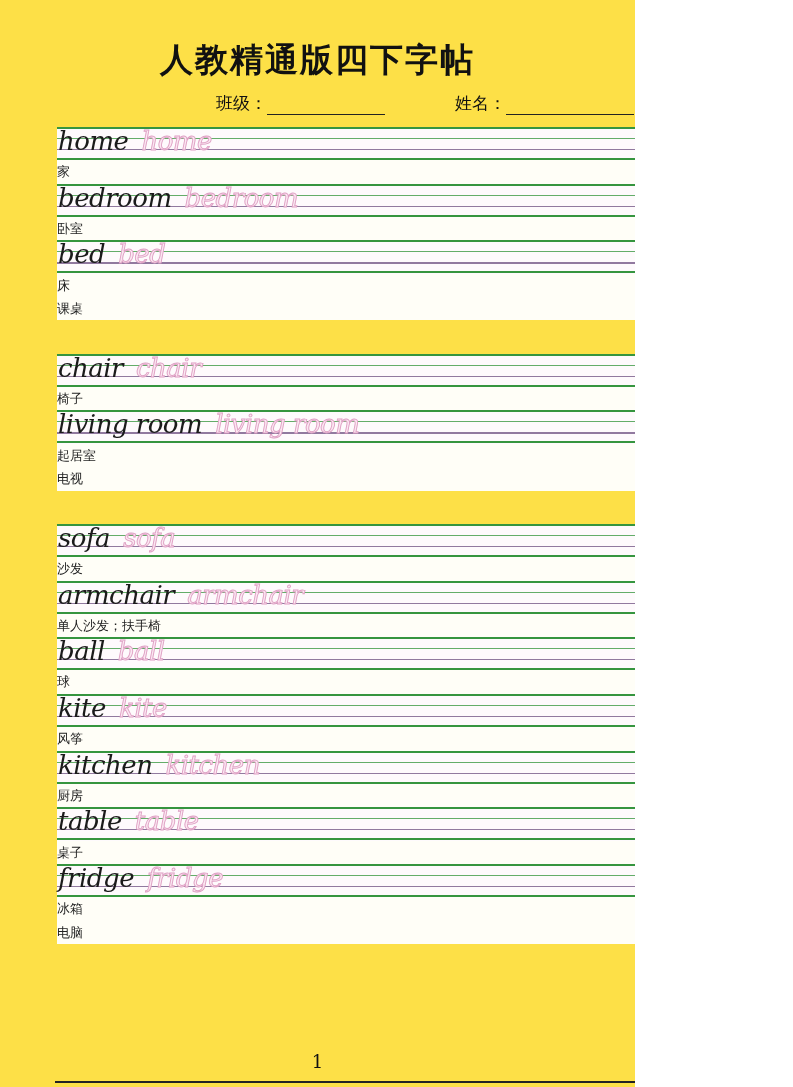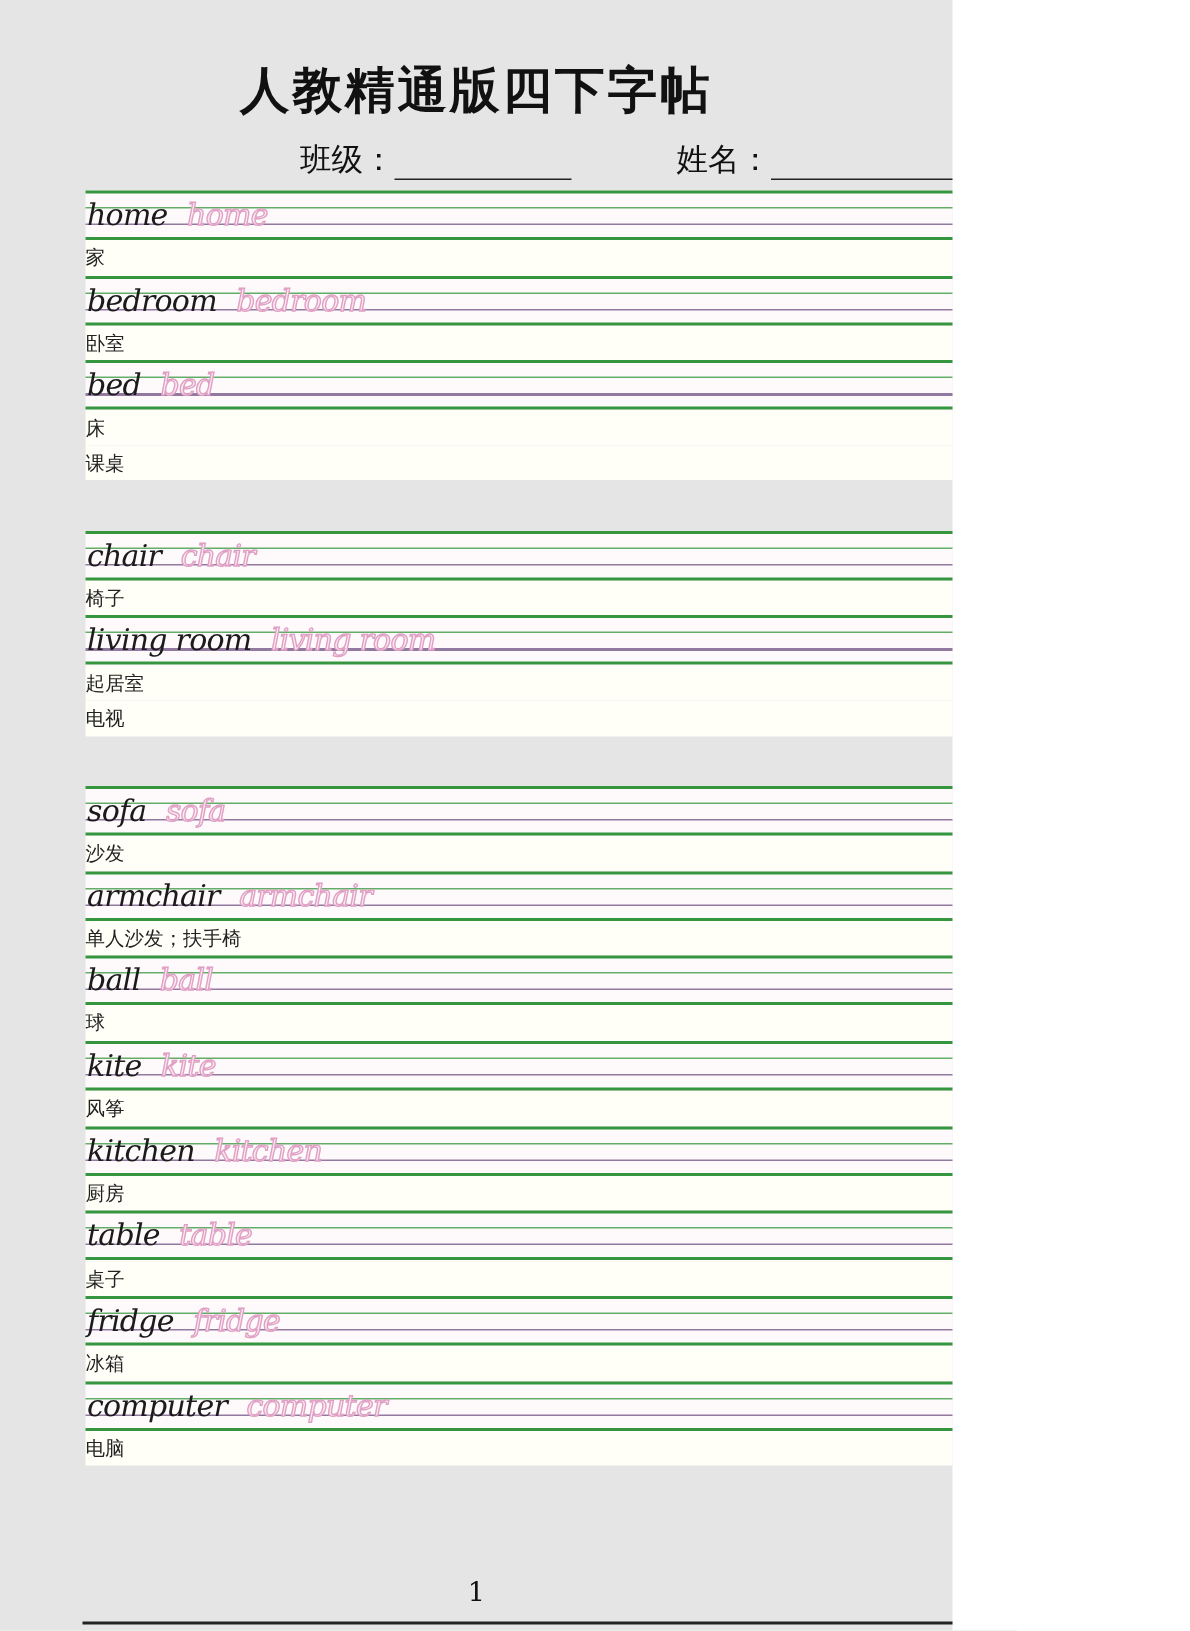--- a/index.html
+++ b/index.html
@@ -1,31 +1,31 @@
 <!DOCTYPE html>
 <html style="--line-green: #36953f; --line-green-light: #64ad69; --line-purple: #91799f; --word-black: #1b1b1b; --trace-pink: #dfa0c4; --watermark-red: #e23a2c;"><head>
 <meta charset="utf-8">
 <style>
   html,body{margin:0;padding:0;}
   .page{
     position:relative;
     width:635px;height:1087px;
-    background:#e5e5e5;
+    background:#fde047;
     overflow:hidden;
     font-family:"DejaVu Serif", serif;
   }
   .title{
     position:absolute;top:38px;left:0;right:0;
     text-align:center;
     font-size:33px;font-weight:bold;color:#111;
     letter-spacing:2px;
   }
   .meta-line{
-    position:absolute;top:92px;left:200px;
-    font-size:21px;color:#111;
+    position:absolute;top:92px;left:216px;
+    font-size:17px;color:#111;
     white-space:nowrap;
   }
   .meta-label{display:inline-block;vertical-align:bottom;}
   .blank{
     display:inline-block;vertical-align:bottom;
     height:18px;border-bottom:1.4px solid #222;
   }
   .blank.class{width:118px;}
   .blank.name{width:128px;}
   .meta-gap{display:inline-block;width:70px;}
@@ -44,21 +44,21 @@
   .gl.l3{top:22px;height:1.2px;background:var(--line-purple,#91799f);}
   .gl.l4{top:31px;height:2px;background:var(--line-green,#36953f);}
   .word-line{
     position:absolute;left:1px;top:0;right:0;
     line-height:0;white-space:nowrap;z-index:2;
   }
   .strut{display:inline-block;width:0;height:23px;}
   .en-word,.trace-word{
     font-family:"DejaVu Serif", serif;
     font-style:italic;
-    font-size:20px;
+    font-size:26px;
     letter-spacing:-0.5px;
     line-height:0;
     vertical-align:baseline;
   }
   .en-word{color:var(--word-black,#1b1b1b);}
   .trace-word{
     margin-left:13px;
     color:#fbe8f2;
     -webkit-text-stroke:0.9px var(--trace-pink,#dfa0c4);
   }
@@ -259,27 +259,20 @@
         <div class="gl l4"></div>
         <div class="word-line"><span class="strut"></span><span class="en-word">fridge</span><span class="trace-word">fridge</span></div>
       </div>
       <div class="cn-band">
         <span class="cn-text">冰箱</span>
       </div>
     </div>
 
 
     <div class="unit">
-      <div class="guide">
-        <div class="gl l1"></div>
-        <div class="gl l2"></div>
-        <div class="gl l3"></div>
-        <div class="gl l4"></div>
-        <div class="word-line"><span class="strut"></span><span class="en-word">computer</span><span class="trace-word">computer</span></div>
-      </div>
       <div class="cn-band">
         <span class="cn-text">电脑</span>
       </div>
     </div>
   </div>
 
   <div class="page-number">1</div>
   <div class="footer-rule"></div>
   <div class="watermark">聚码资源网</div>
 

